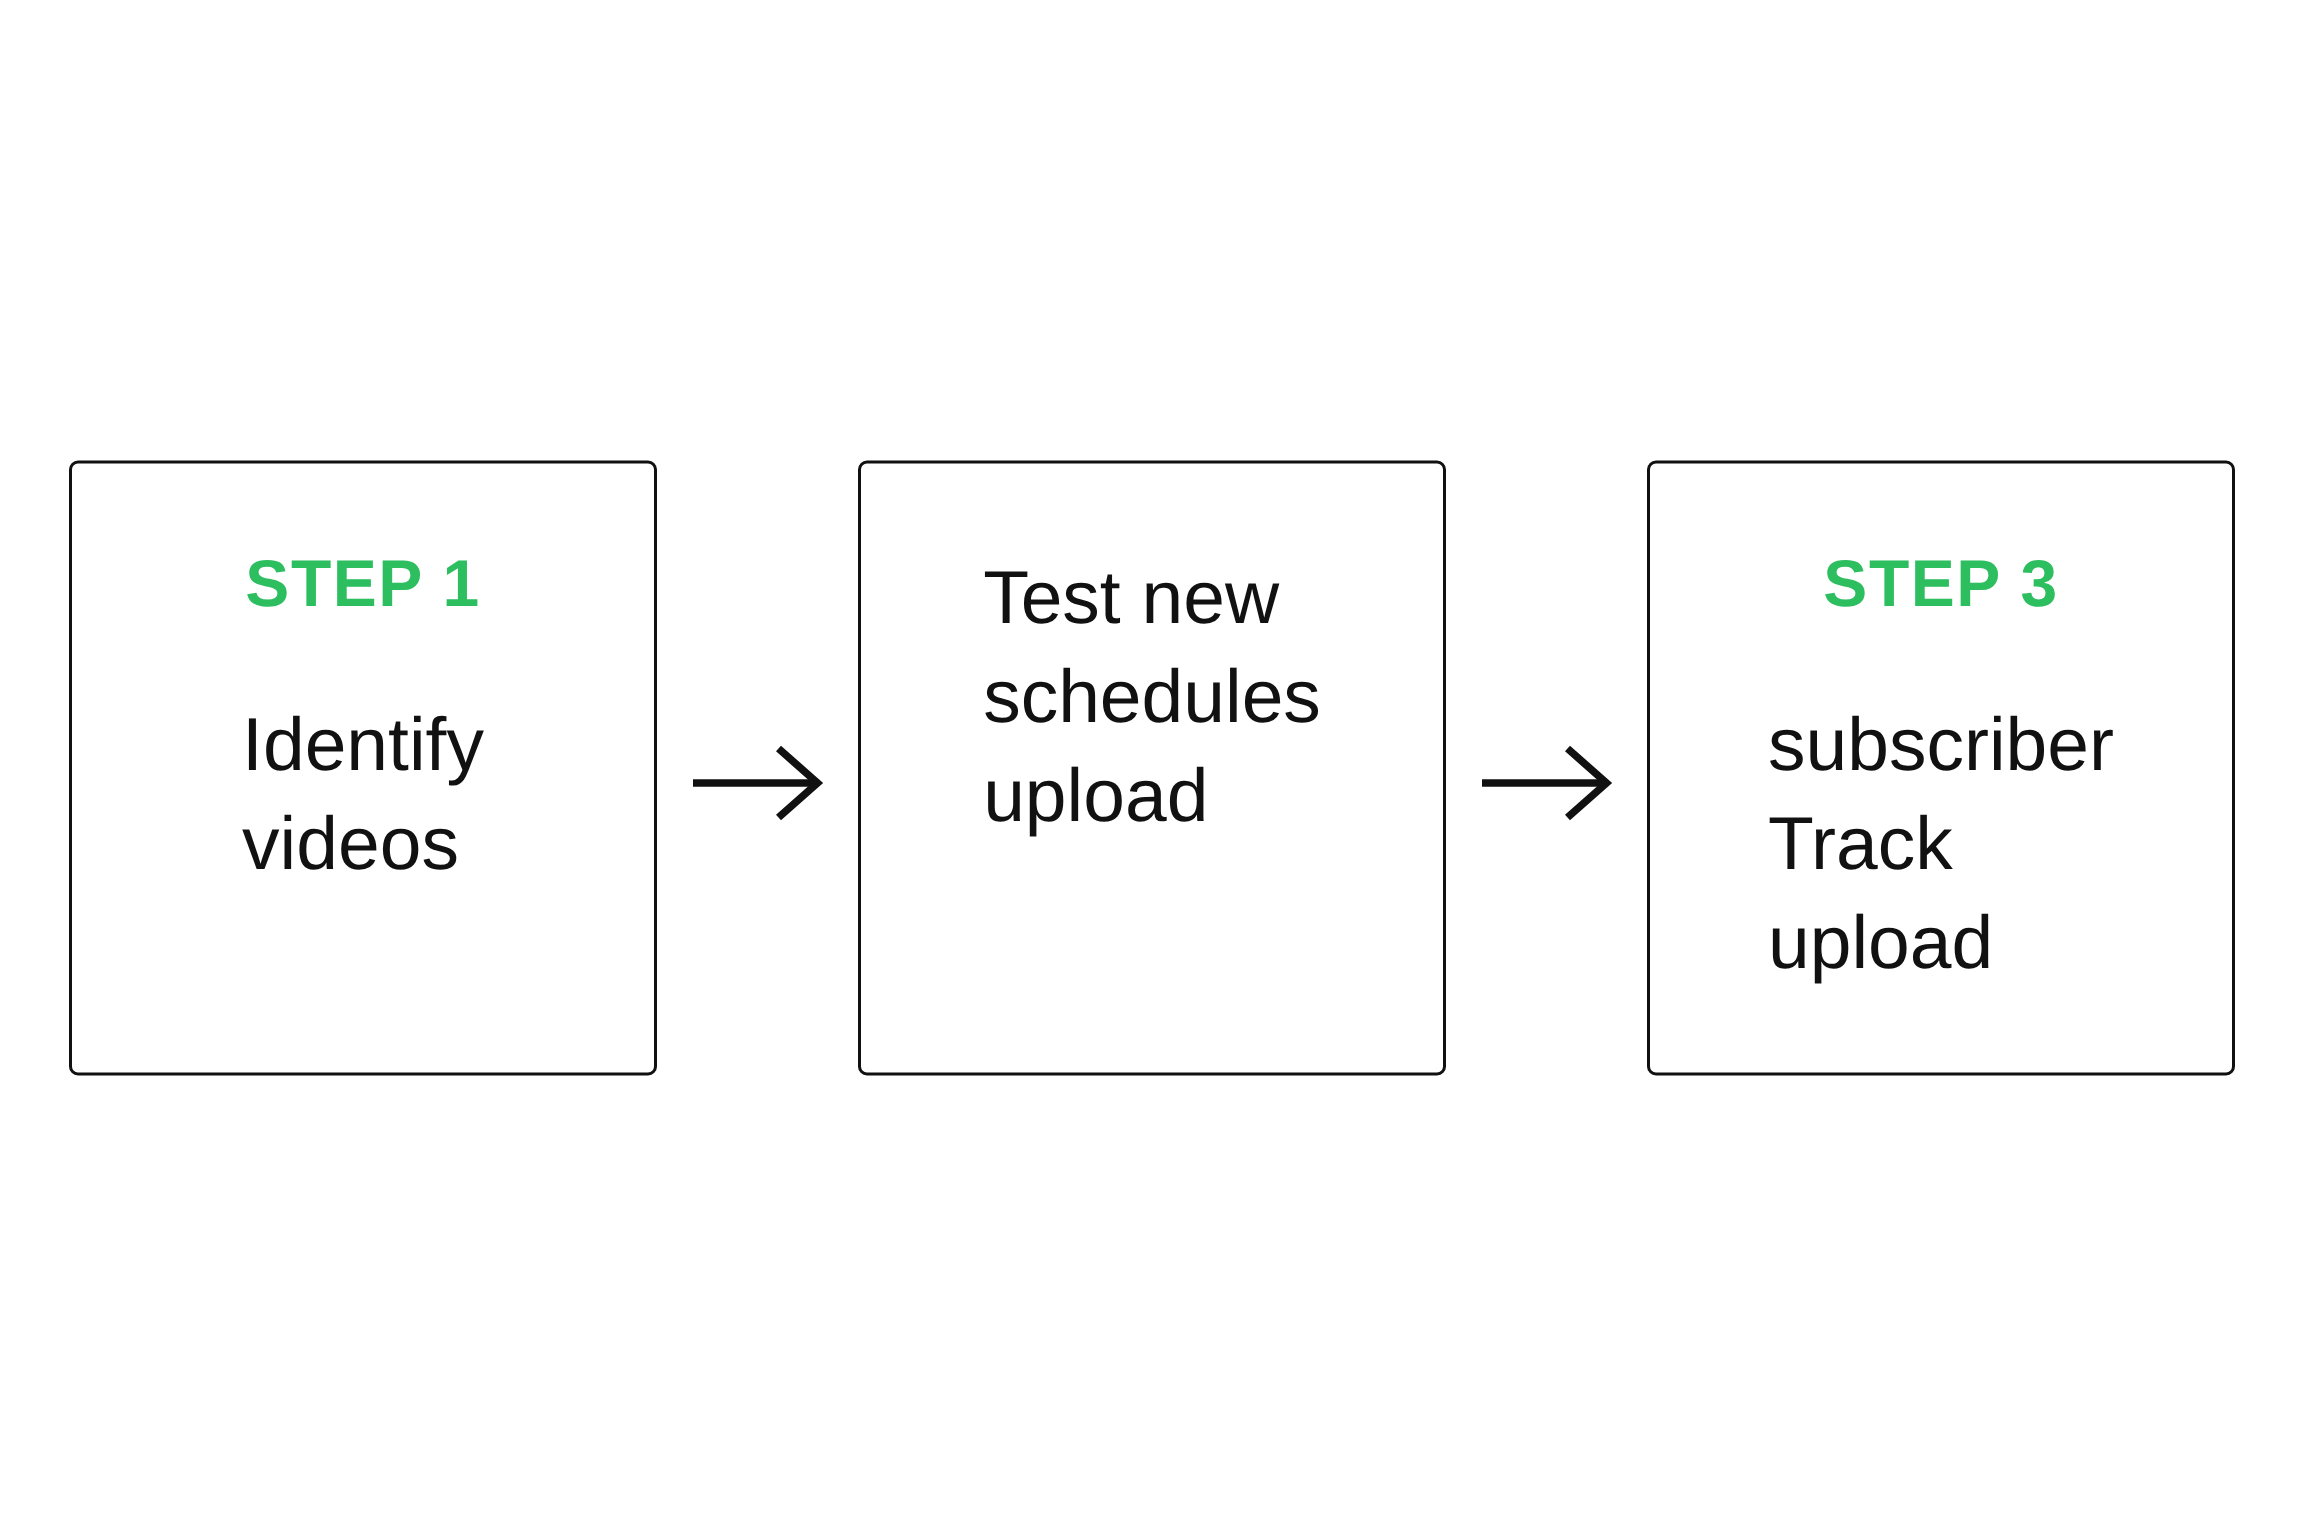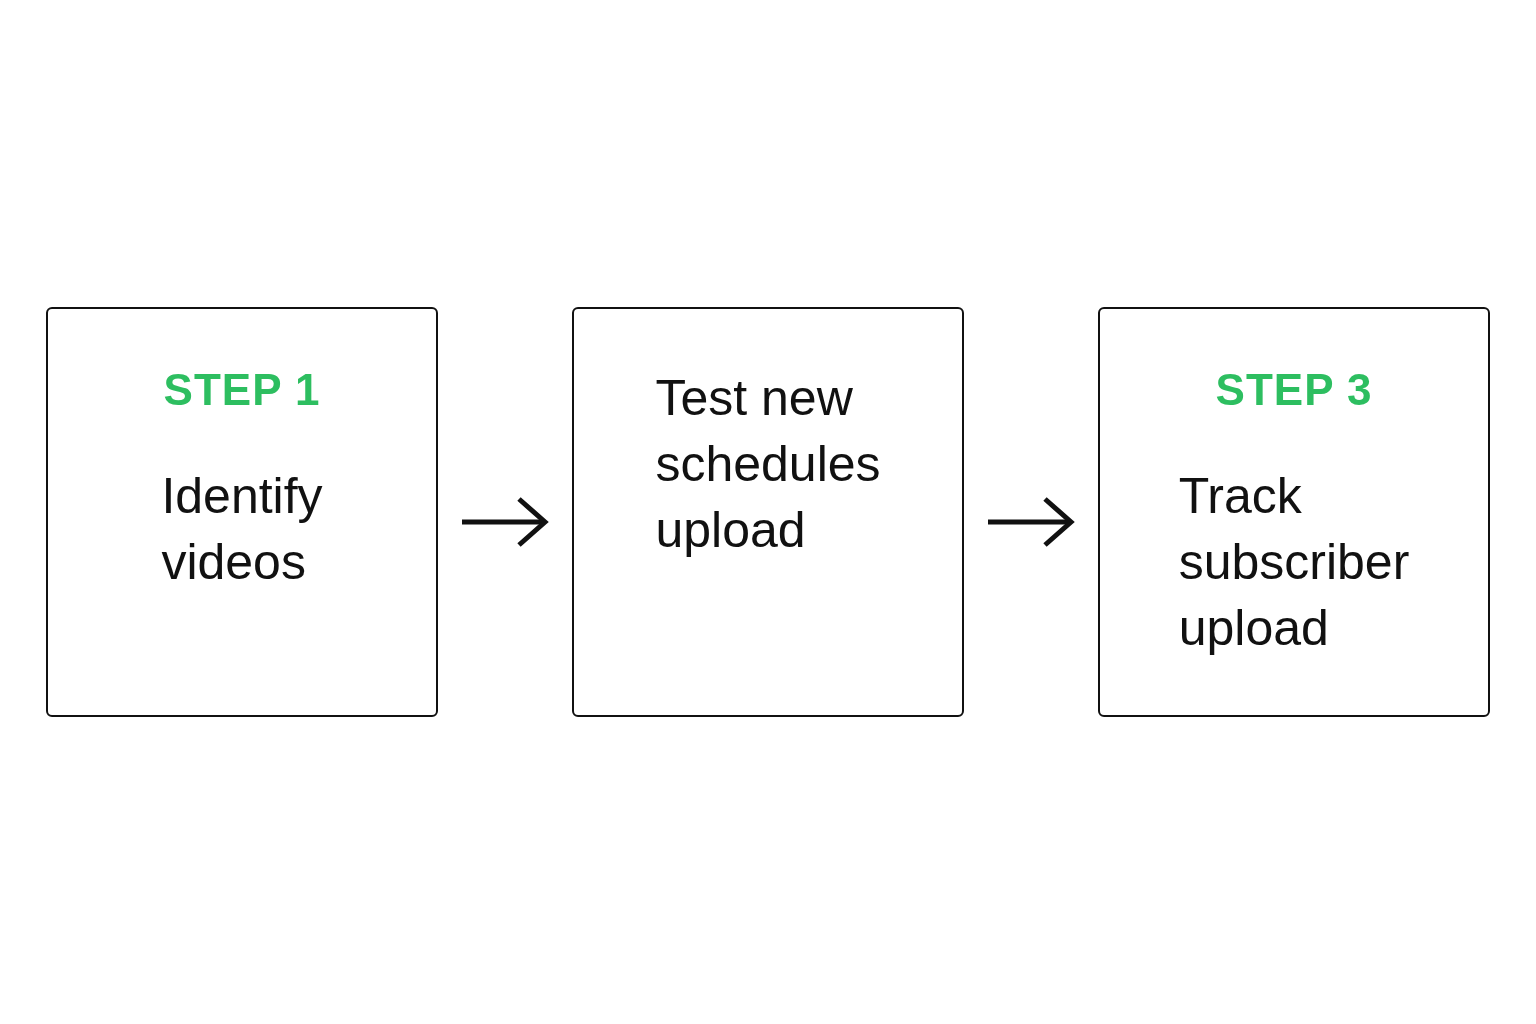--- a/index.html
+++ b/index.html
@@ -95,19 +95,19 @@
       <g fill="none" stroke-width="5" stroke="#111111">
         <line x1="3" y1="31" x2="84" y2="31"></line>
         <polyline points="60,8 86,31 60,54"></polyline>
       </g>
     </svg>
   </div>
 
   <div class="step-card">
     <div class="step-label">STEP 3</div>
     <div class="step-title">
+      <span>subscriber</span>
       <span>Track</span>
-      <span>subscriber</span>
       <span>upload</span>
     </div>
   </div>
 
 </div>
 
 </body></html>

